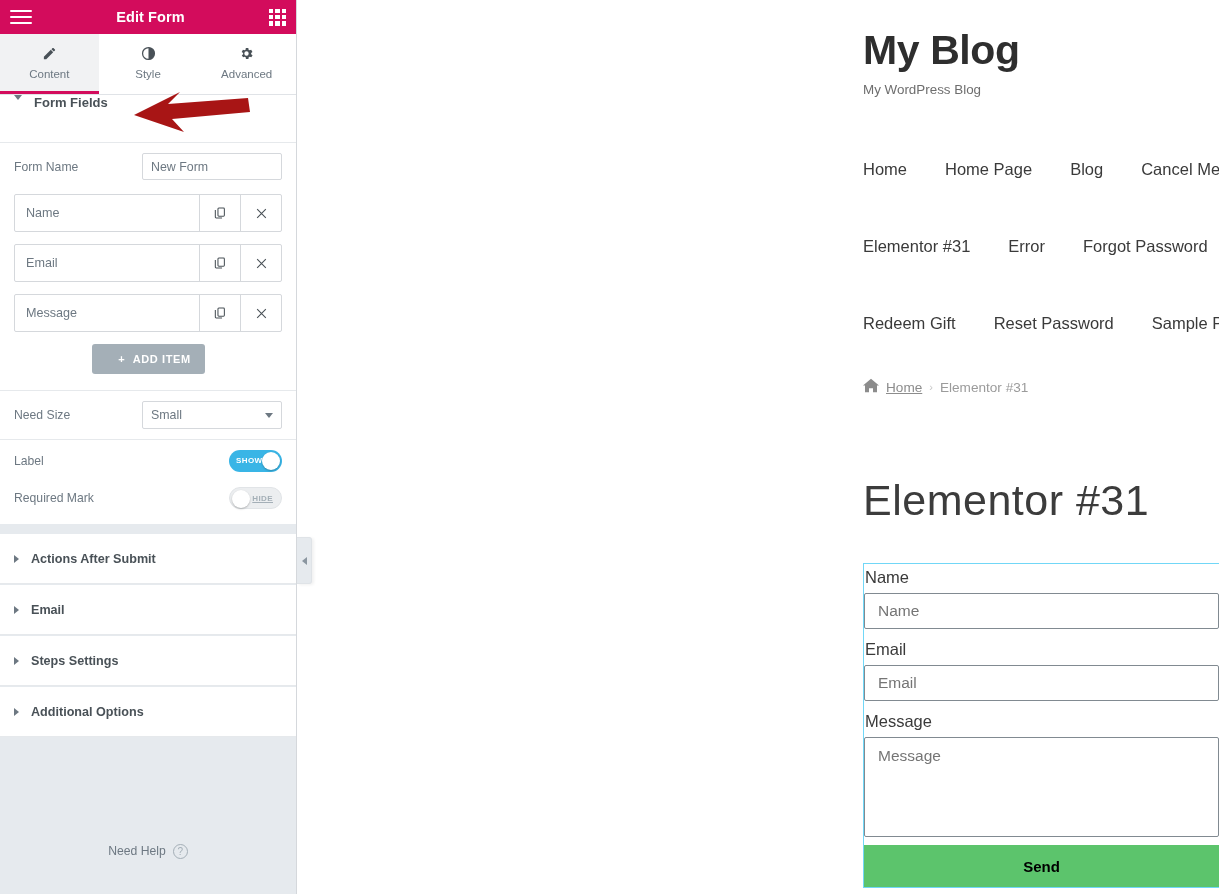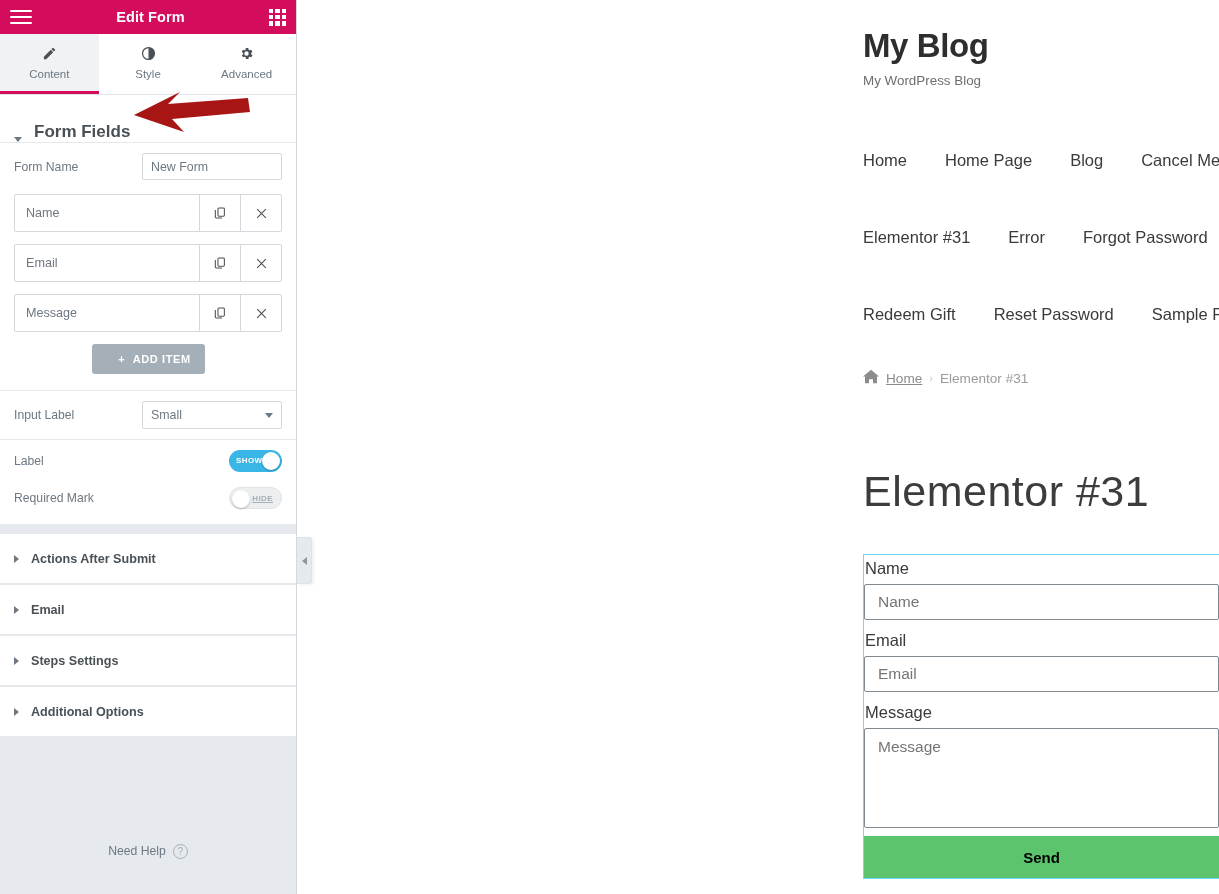--- a/index.html
+++ b/index.html
@@ -39,23 +39,23 @@
   .tabs { display: flex; height: 61px; background: #fff; border-bottom: 1px solid #e0e3e7; }
   .tab {
     flex: 1; display: flex; flex-direction: column; align-items: center; justify-content: center;
     gap: 7px; cursor: pointer; font-size: 11.5px; color: #6d7882;
     border-bottom: 3px solid transparent; position: relative;
   }
   .tab.active { background: #f1f2f3; border-bottom-color: #d30c5c; }
   .tab svg { display: block; }
 
   .section-head {
-    background: #fff; height: 48px; display: flex; align-items: flex-end;
+    background: #fff; height: 48px; display: flex; align-items: flex-start;
     padding: 0 14px; border-bottom: 1px solid #e6e9ec; cursor: pointer;
-    font-size: 17px; font-weight: 700; color: #495157; gap: 12px;
+    font-size: 13px; font-weight: 700; color: #495157; gap: 12px;
   }
   .caret { width: 0; height: 0; flex: 0 0 auto; }
   .caret.down { border-left: 4.5px solid transparent; border-right: 4.5px solid transparent; border-top: 5px solid #6d7882; }
   .caret.right { border-top: 4.5px solid transparent; border-bottom: 4.5px solid transparent; border-left: 5px solid #6d7882; }
 
   .section-body { background: #fff; }
   .ctrl-row { display: flex; align-items: center; padding: 10px 14px; min-height: 42px; }
   .ctrl-label { font-size: 12.2px; color: #6d7882; flex: 1; }
   .text-input {
     width: 140px; height: 27px; border: 1px solid #d5d8dc; background: #fff;
@@ -129,21 +129,21 @@
   }
   .collapse-tab .ch {
     border-top: 4px solid transparent; border-bottom: 4px solid transparent;
     border-right: 5px solid #8b96a0;
   }
   .arrow-annotation { position: absolute; left: 132px; top: 90px; z-index: 8; pointer-events: none; }
 
   
   #preview { flex: 1; height: 894px; background: #fff; overflow: hidden; position: relative; }
   .site-inner { padding: 28px 0 0 566px; }
-  .site-title { font-size: 33px; font-weight: 700; color: #2e2e2e; letter-spacing: -.4px; line-height: 1.1; }
+  .site-title { font-size: 41px; font-weight: 700; color: #2e2e2e; letter-spacing: -.4px; line-height: 1.1; }
   .site-desc { font-size: 13.4px; color: #6e6e6e; margin-top: 9px; }
 
   .nav { margin-top: 34px; }
   .nav-row { display: flex; align-items: center; gap: 38px; height: 77px; white-space: nowrap; }
   .nav-row a { font-size: 16.5px; color: #3a3a3a; text-decoration: none; }
 
   .breadcrumb { display: flex; align-items: center; gap: 7px; font-size: 13.6px; color: #9b9b9b; margin-top: 16px; }
   .breadcrumb a { color: #8c8c8c; text-decoration: underline; }
   .sep { color: #c6c6c6; font-size: 11px; }
 
@@ -279,21 +279,21 @@
                 <path d="M4 4l16 16M20 4L4 20"></path>
               </svg>
           </span>
         </div>
         <button class="add-item">
           <span>+</span>&nbsp;&nbsp;<span>ADD ITEM</span>
         </button>
       </div>
 
       <div class="ctrl-row divider-row">
-        <span class="ctrl-label">Input Label</span>
+        <span class="ctrl-label">Need Size</span>
         <span class="select-wrap">
           <span class="select-input">Small</span>
           <span class="select-arrow"></span>
         </span>
       </div>
 
       <div class="ctrl-row divider-row">
         <span class="ctrl-label">Label</span>
         <span class="toggle on">
           <span class="txt">SHOW</span>

